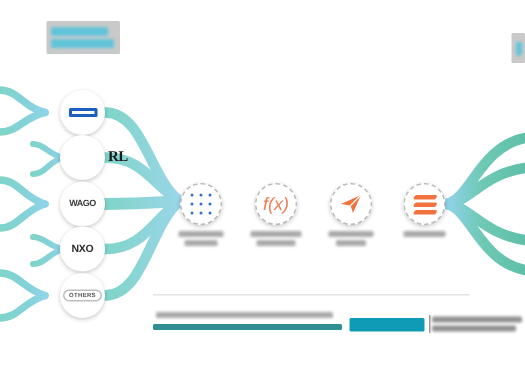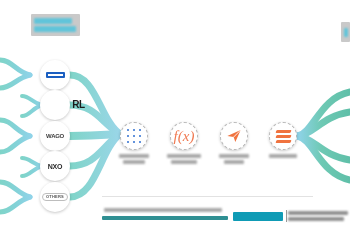--- a/index.html
+++ b/index.html
@@ -54,21 +54,21 @@
   .logo-badge{
     width:19px;height:6px;background:#1b5fc1;border-radius:1px;
     display:flex;align-items:center;justify-content:center;
   }
   .logo-badge i{
     display:block;width:15px;height:2px;background:#ffffff;
     filter:blur(.3px);
   }
   .logo-rl{
     font-size:10px;font-weight:bold;color:#1b1b1b;letter-spacing:-.5px;
-    font-family:Liberation Sans, sans-serif;line-height:1;padding-left:47px;
+    font-family:Liberation Serif, serif;line-height:1;padding-left:47px;
   }
   .logo-wago{
     font-size:6px;font-weight:bold;color:#3a3a3a;letter-spacing:-.3px;
     line-height:1;filter:blur(.25px);
   }
   .logo-nxo{
     font-size:7px;font-weight:bold;color:#2a2a2a;letter-spacing:-.2px;
     line-height:1;
   }
   .logo-others{
@@ -76,22 +76,22 @@
     border:1px solid #bdbdbd;border-radius:5px;padding:1px 3px;line-height:1;
   }
 
   
   .ic-grid{position:relative;width:15px;height:15px;}
   .ic-grid span{
     position:absolute;width:2.6px;height:2.6px;border-radius:50%;
     background:#2f6fd0;
   }
   .ic-fx{
-    font-family:Liberation Serif, serif;font-style:italic;
-    font-size:15px;color:#f07a52;line-height:1;
+    font-family:Liberation Sans, sans-serif;font-style:italic;
+    font-size:12px;color:#f07a52;line-height:1;
   }
   .ic-layers{position:relative;width:15px;height:13px;}
   .ic-layers i{
     position:absolute;left:0;width:15px;height:3px;background:#f0733f;
     border-radius:1px;transform:skewX(-22deg);
   }
 
   
   .cap{
     position:absolute;display:flex;flex-direction:column;

